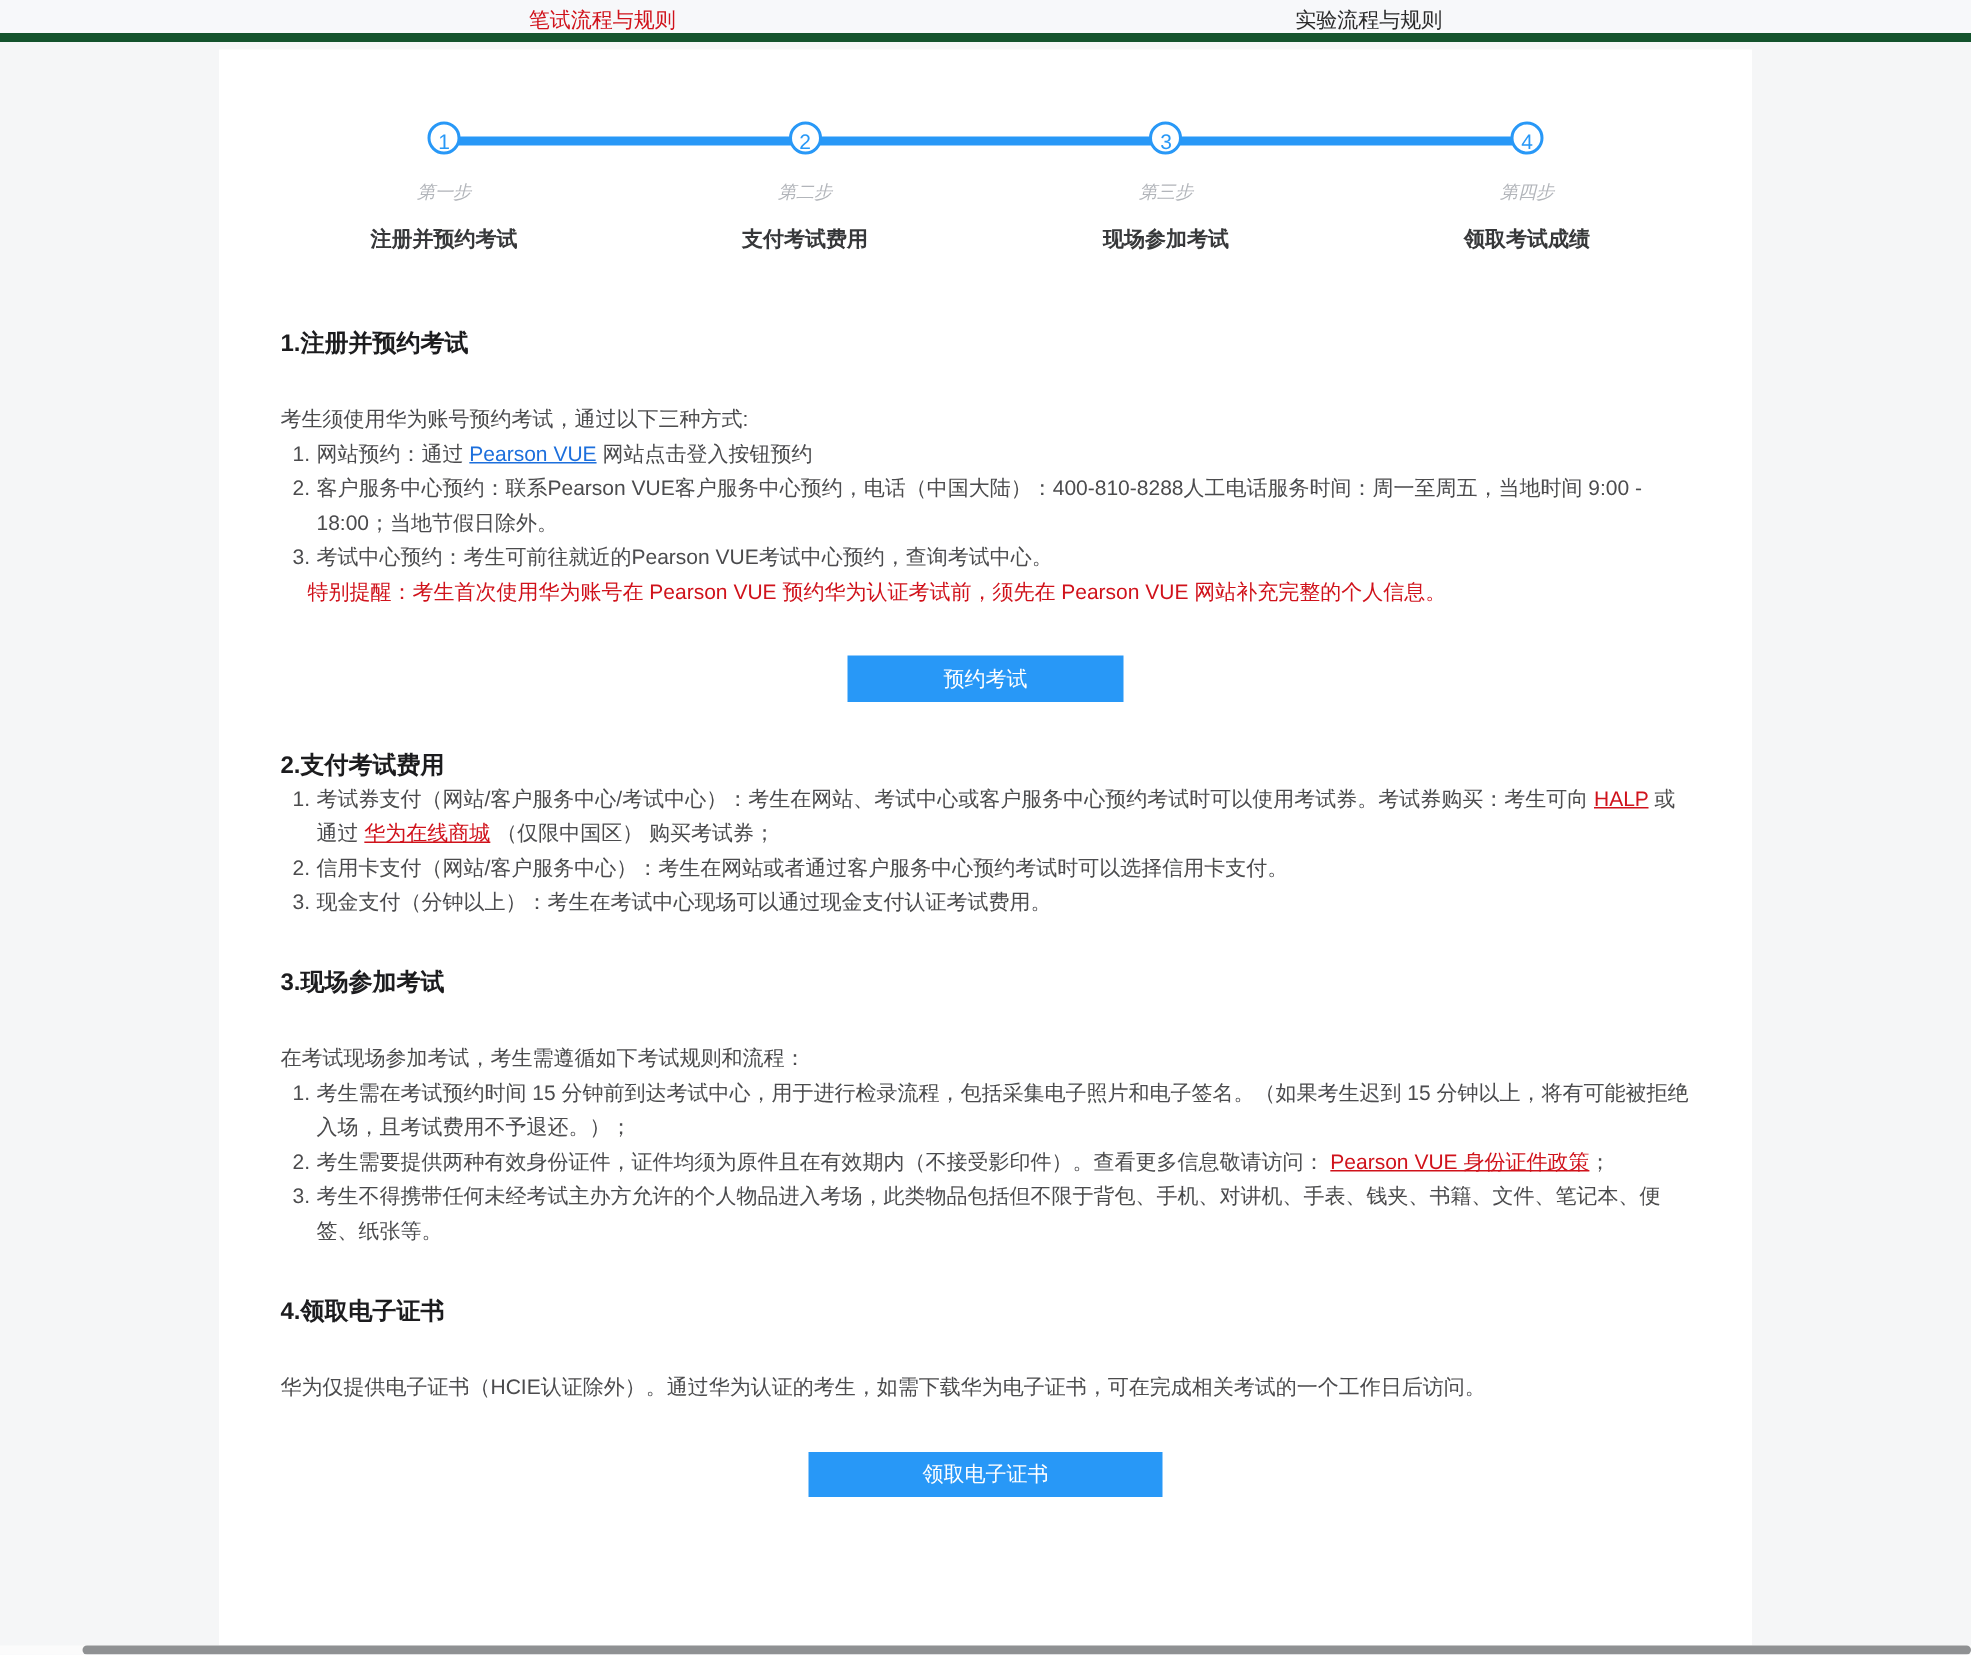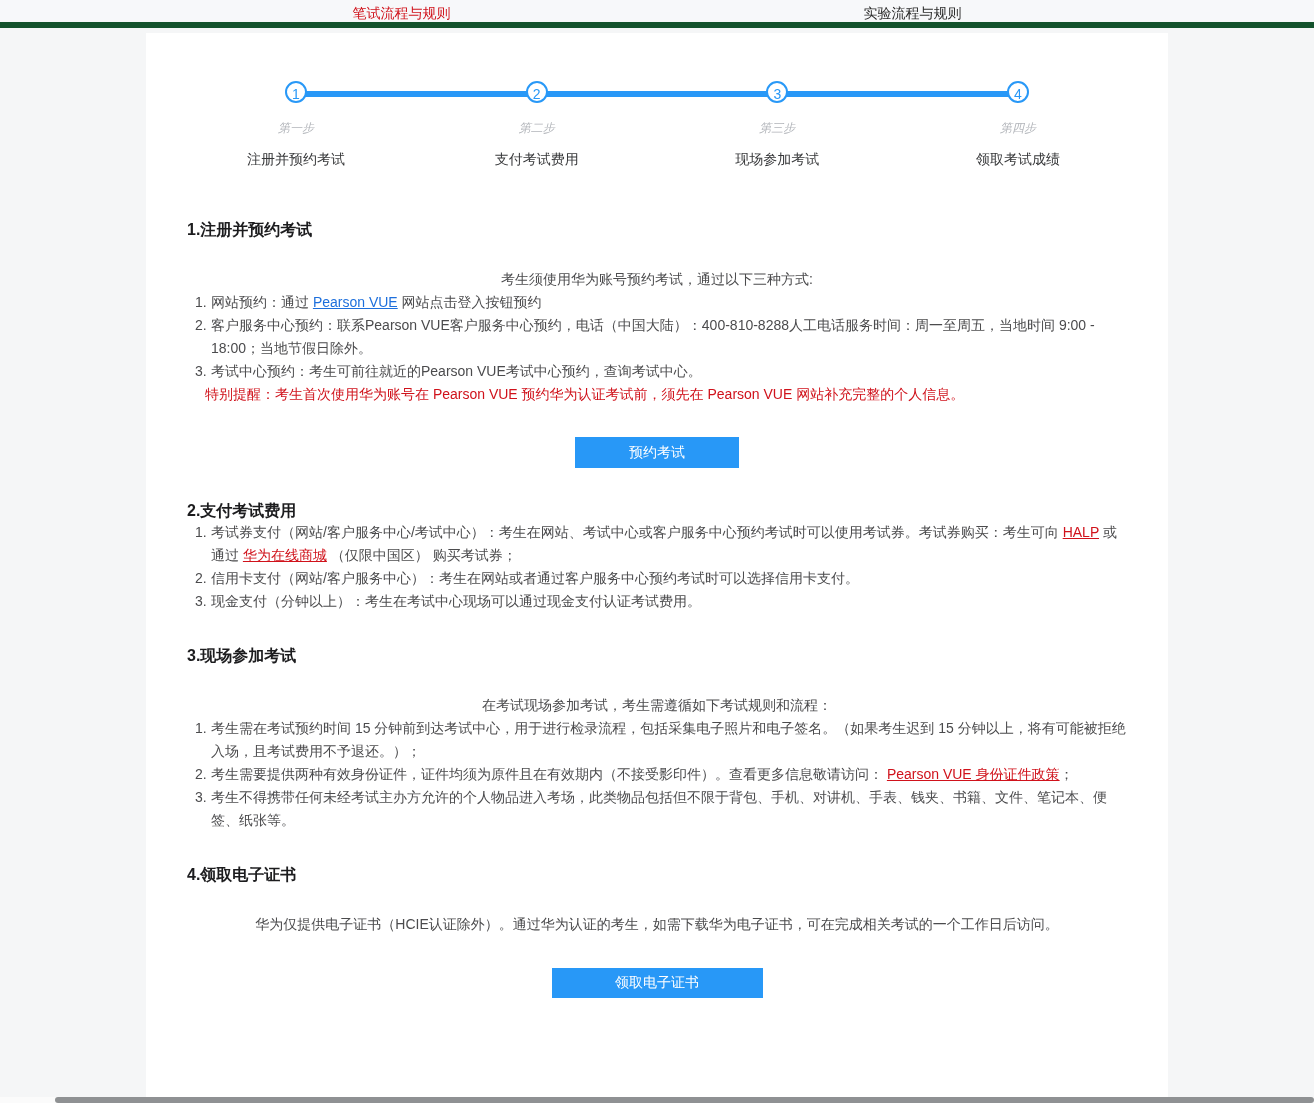--- a/index.html
+++ b/index.html
@@ -37,45 +37,45 @@
   .step { position:absolute; top:0; width:180px; transform:translateX(-50%); text-align:center; }
   .step.p1 { left:0; } .step.p2 { left:33.333%; } .step.p3 { left:66.667%; } .step.p4 { left:100%; }
   .step-circle {
     position:relative; z-index:1;
     width:22px; height:22px; margin:0 auto;
     border:2px solid var(--accent,#2898f7); border-radius:50%;
     background:#fff; color:var(--accent,#2898f7);
     font-size:14px; line-height:22px; text-align:center;
   }
   .step-label { margin-top:17px; font-size:12px; color:#b2b5ba;font-style:italic; }
-  .step-name { margin-top:14px; font-size:14px; color:#37383a; }
+  .step-name { margin-top:14px; font-size:14px; color:#37383a;font-weight:bold; }
   
   .sec-h {
     margin:33px 0 0; font-size:16px; line-height:20px;
     font-weight:bold; color:#1c1c1e;
   }
   .sec-h.first { margin-top:17px; }
-  .intro { margin:28px 0 0; font-size:14px; line-height:23px; color:#4b4b4d;text-align:center; }
+  .intro { margin:28px 0 0; font-size:14px; line-height:23px; color:#4b4b4d; }
   .list { margin:0; }
   .li {
     position:relative; padding-left:24px;
     font-size:14px; line-height:23px; color:#4b4b4d;
   }
   .marker { position:absolute; left:8px; }
   .note { margin:0 0 0 18px; font-size:14px; line-height:23px; color:#4b4b4d; }
   .red-text { color:var(--red,#d0121b); }
   a.lb { color:var(--linkblue,#1d6fdc); text-decoration:underline; cursor:pointer; }
   a.lr { color:var(--red,#d0121b); text-decoration:underline; cursor:pointer; }
   .btn {
     display:block; margin:31px auto 0; border:none; cursor:pointer;
     background:var(--accent,#2898f7); color:#ffffff; font-size:14px;
     font-family:"Liberation Sans", sans-serif;
   }
-  .btn.book { width:164px; height:31px; }
-  .btn.cert { width:211px; height:30px; margin-top:32px; }
+  .btn.book { width:184px; height:31px; }
+  .btn.cert { width:236px; height:30px; margin-top:32px; }
   
   .hscroll { position:absolute; left:0; right:0; bottom:0; height:6px; background:#fbfbfb; }
   .hscroll-thumb { position:absolute; left:55px; right:0; top:0; height:6px; background:#8f9193; border-radius:3px; }
 </style>
 </head>
 <body>
 
 <div class="tabbar">
   <div class="tabbar-inner">
     <div class="tab active">笔试流程与规则</div>

